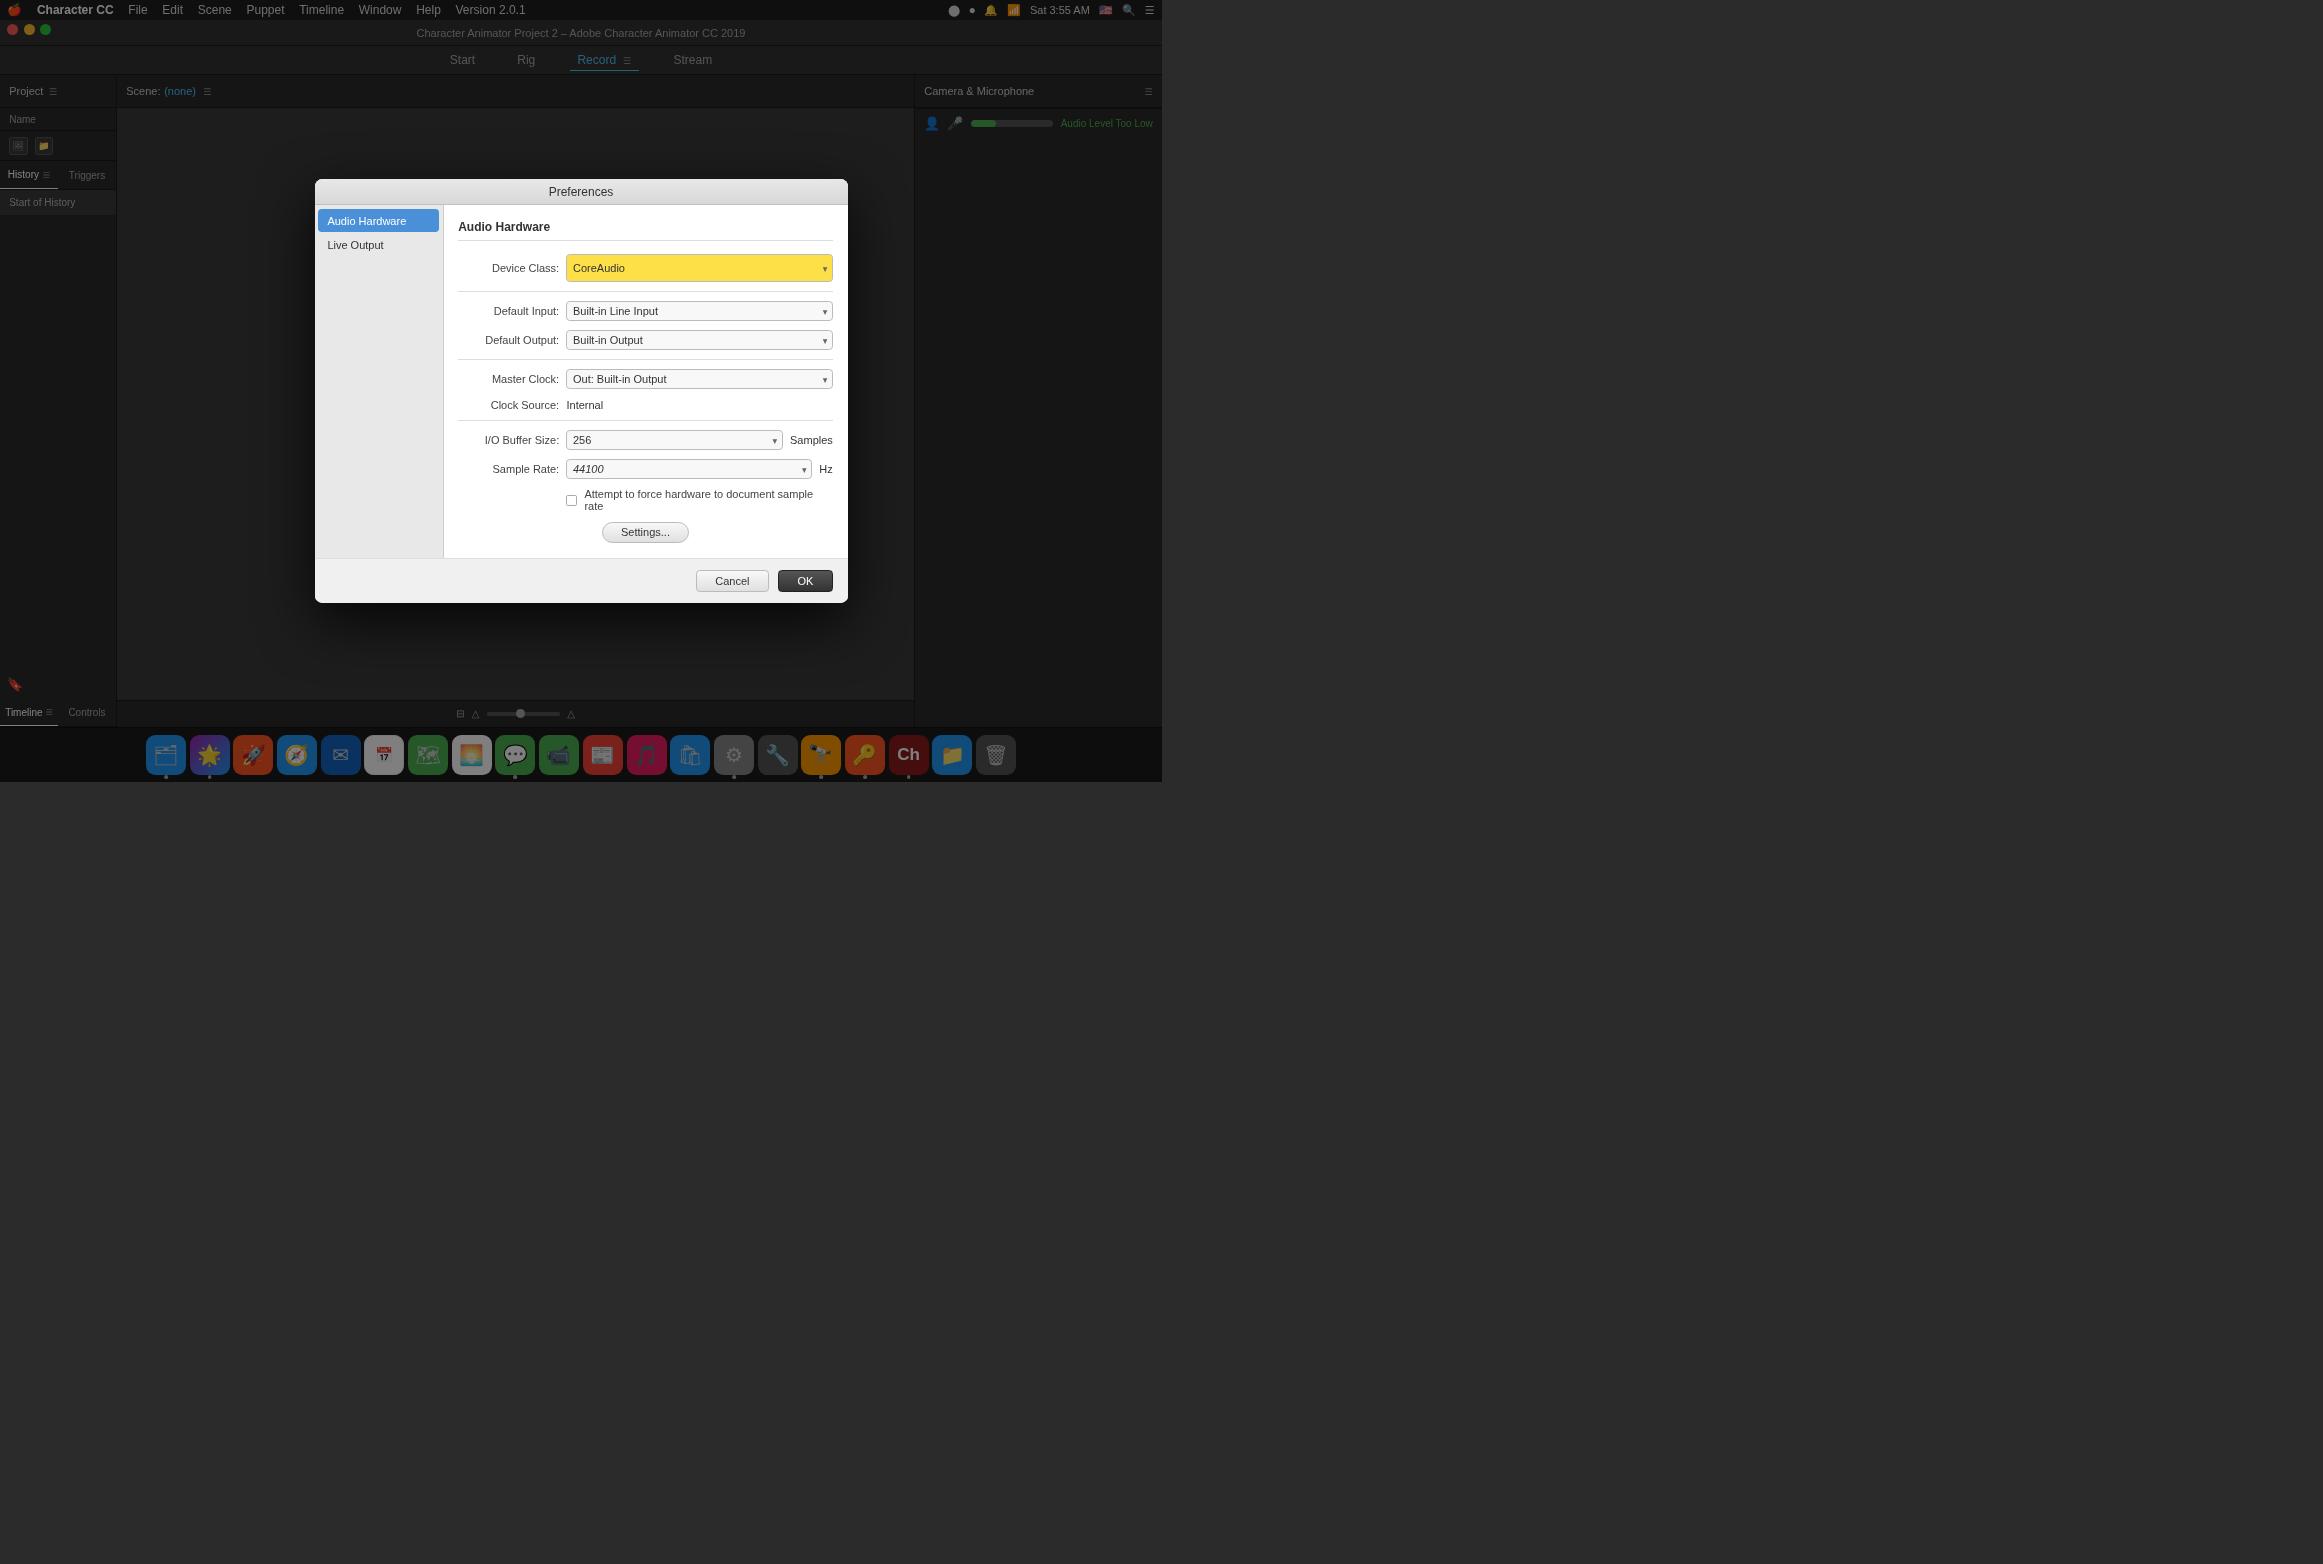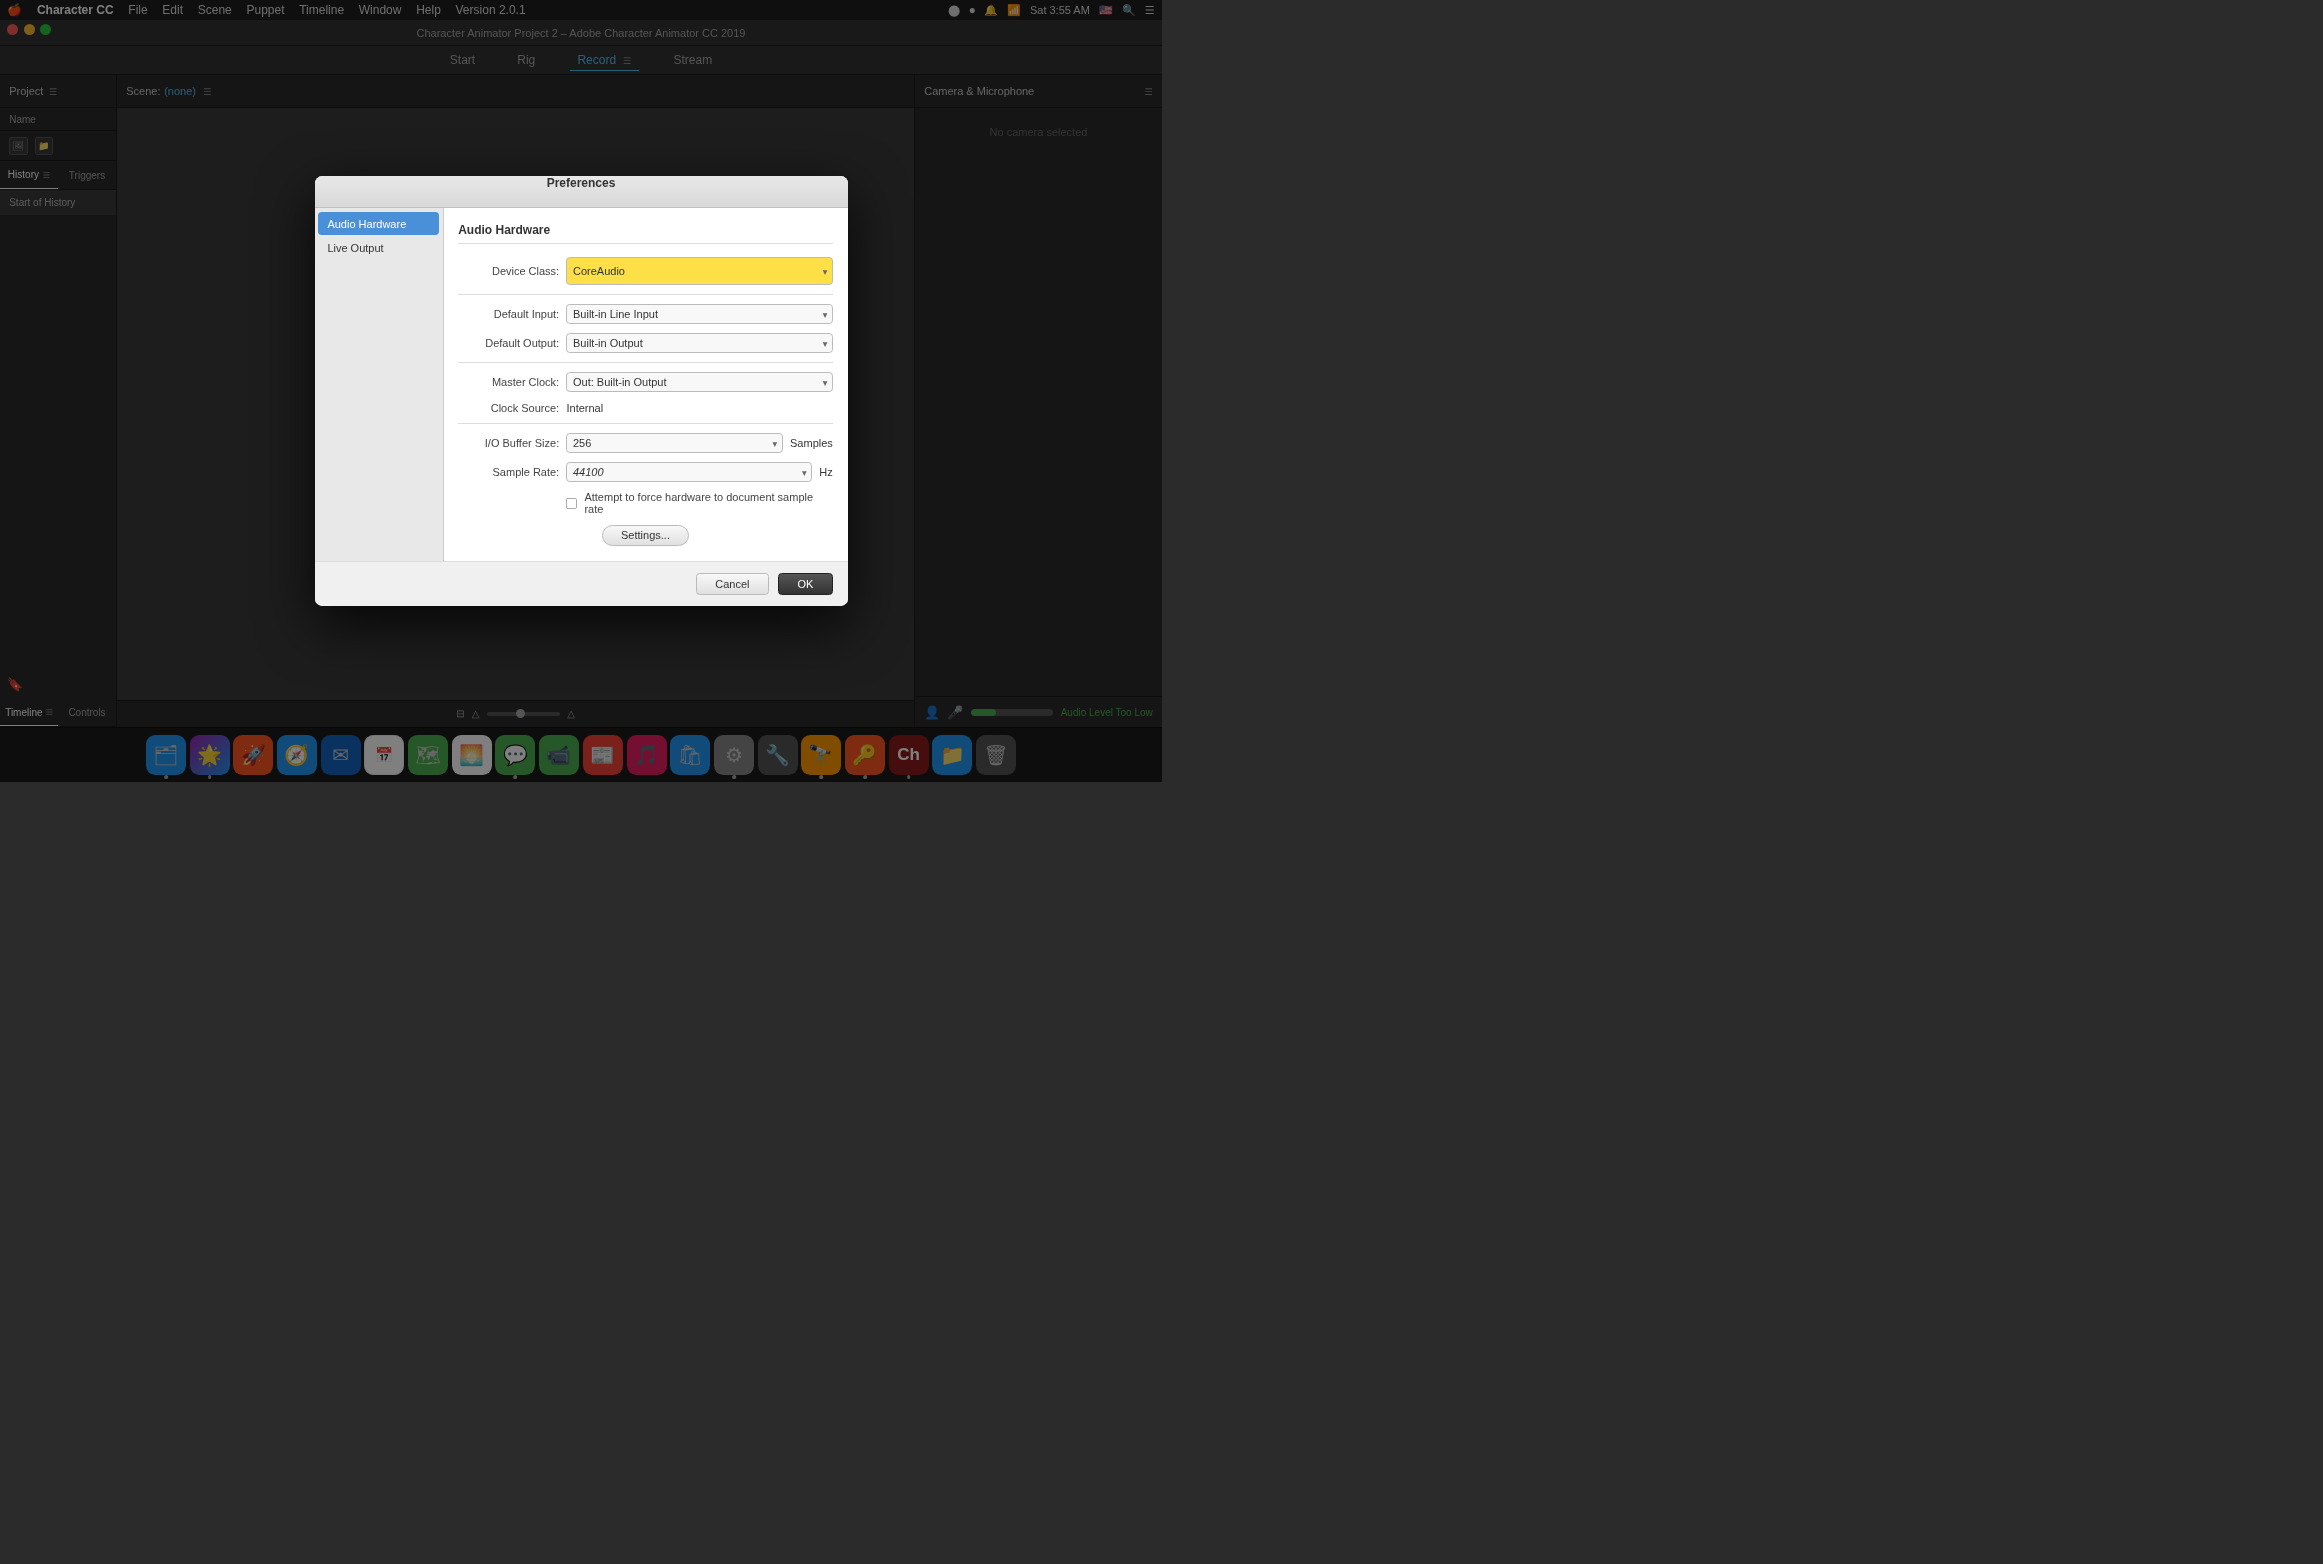--- a/index.html
+++ b/index.html
@@ -292,27 +292,27 @@
     .preferences-dialog {
       background: #f0f0f0;
       border-radius: 7.3px;
       width: 533px;
       box-shadow: 0 18.4px 55px rgba(0,0,0,0.8);
       overflow: hidden;
     }
 
     .dialog-title-bar {
       background: linear-gradient(180deg, #e8e8e8 0%, #d8d8d8 100%);
-      height: 32px;
-      display: flex;
-      align-items: flex-start;
+      height: 26px;
+      display: flex;
+      align-items: center;
       justify-content: center;
       font-size: 12px;
       color: #333;
-      font-weight: 700;
+      font-weight: 400;
       border-bottom: 0.9px solid #c0c0c0;
     }
 
     .dialog-body {
       display: flex;
       background: #f5f5f5;
     }
 
     .dialog-sidebar {
       width: 129px;
@@ -587,23 +587,20 @@
       </div>
       <span>△</span>
     </div>
   </div>
 
   <div class="right-panel">
     <div class="cam-header">
       <span>Camera &amp; Microphone</span>
       <span style="font-size:9.2px; color:#888; margin-left:auto;">☰</span>
     </div>
-    <div class="cam-content">
-      <span>No camera selected</span>
-    </div>
     <div class="audio-level-bar">
       <span style="font-size:13px; color:#aaa;">👤</span>
       <span class="mic-icon">🎤</span>
       <div class="audio-bar">
         <div class="audio-bar-fill"></div>
       </div>
       <span class="audio-label">Audio Level Too Low</span>
     </div>
   </div>
 

